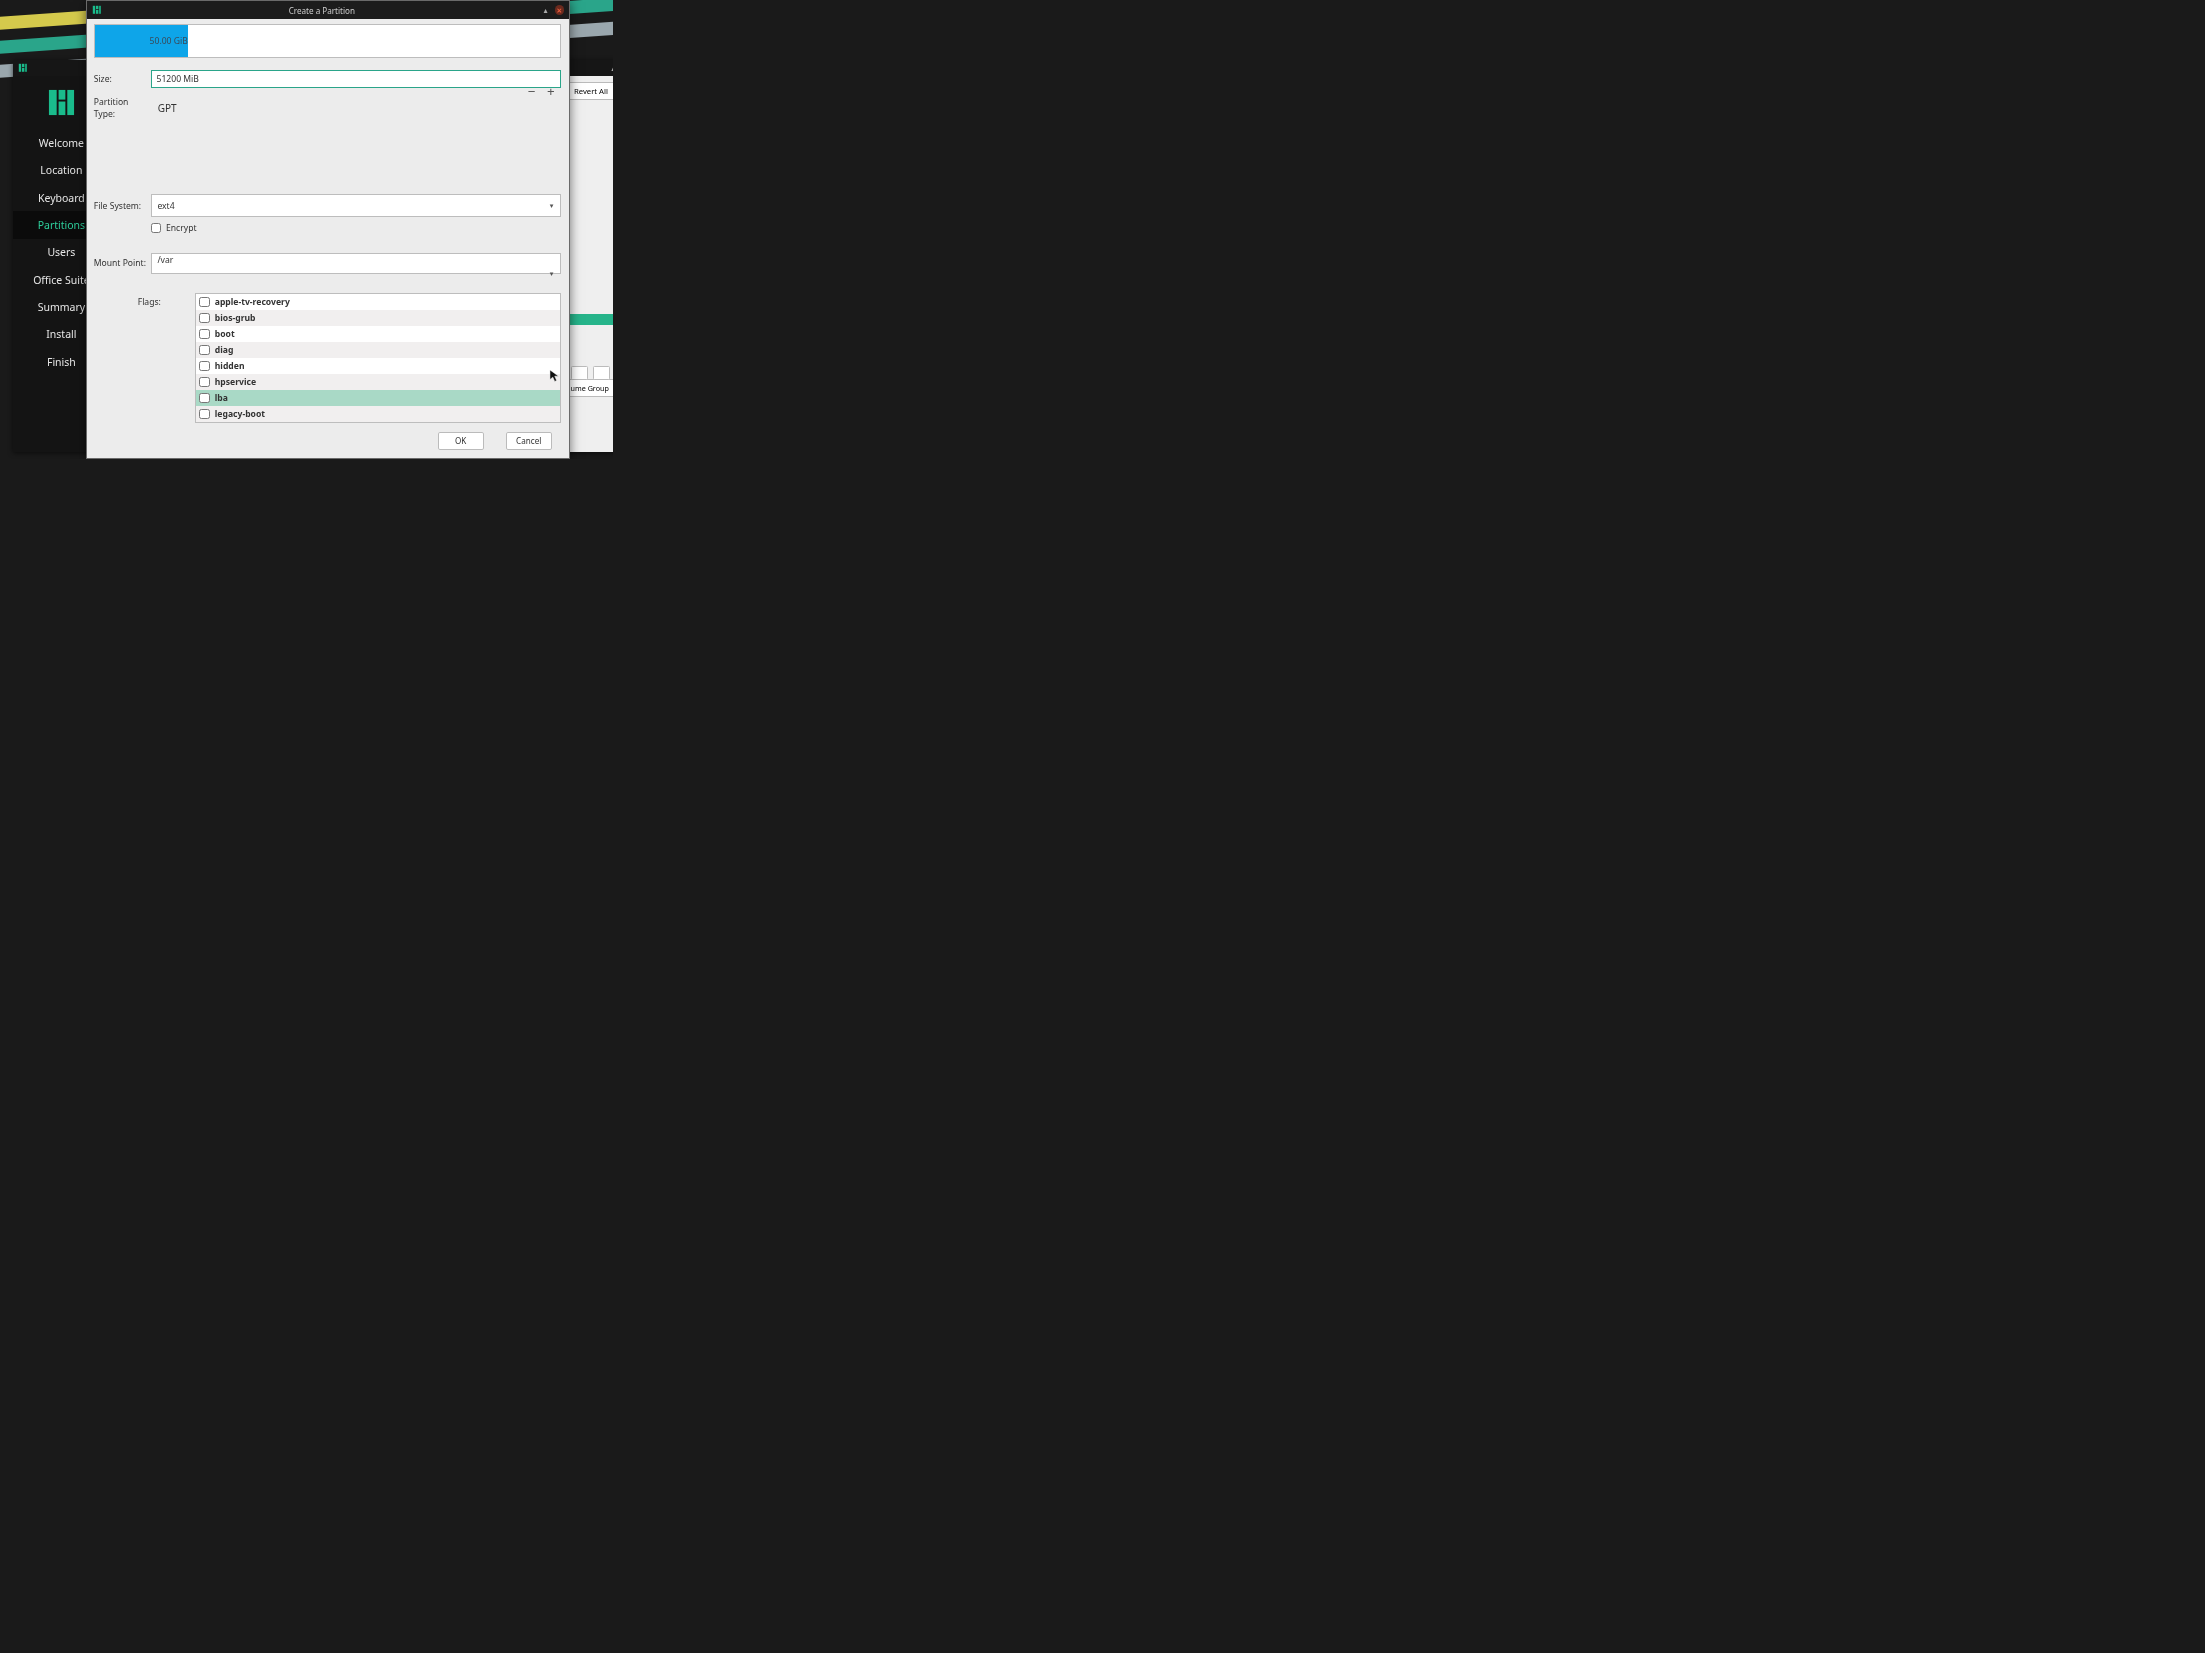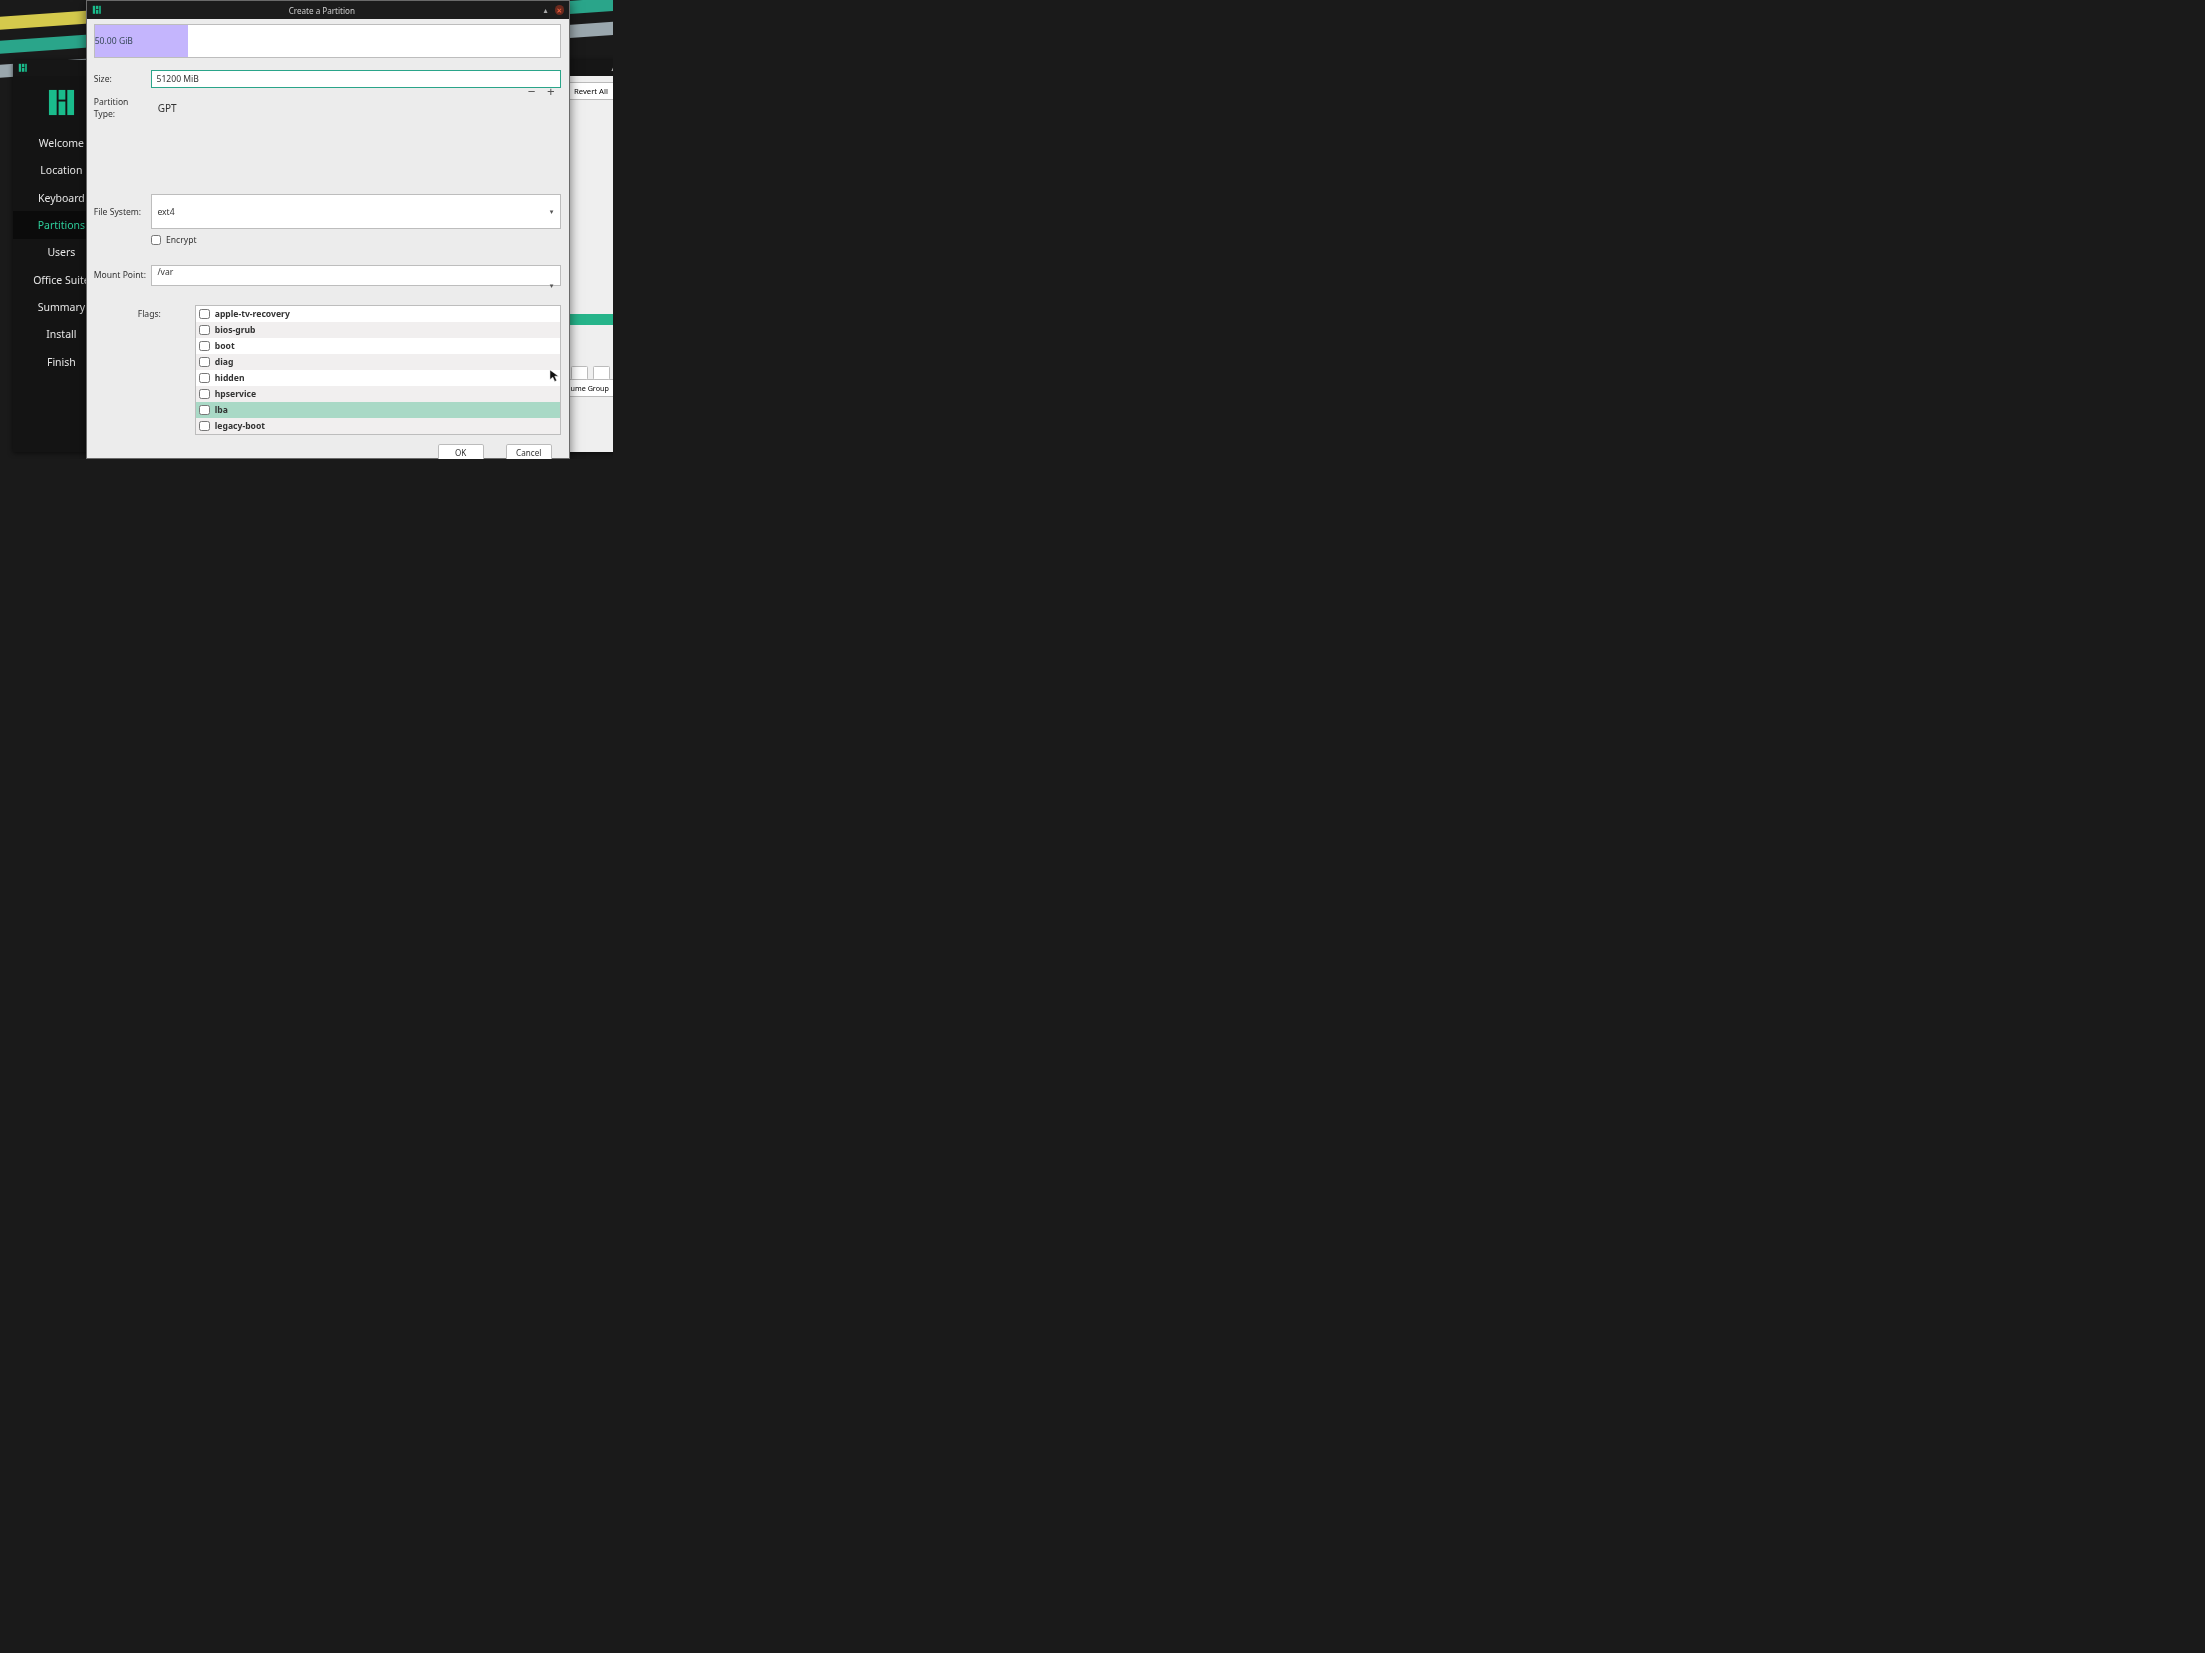--- a/index.html
+++ b/index.html
@@ -36,30 +36,30 @@
   .dialog { position: absolute; left: 86px; top: 0; width: 484px; height: 459px; background:#ececec; box-shadow: 0 1.9px 10.5px rgba(0,0,0,.55); border:0.5px solid #6a6a6a; }
   .titlebar { height:18px; background:#1c1c1c; color:#ddd; display:flex; align-items:center; padding:0 4.8px; font-size:7.7px; }
   .titlebar .title { flex:1; text-align:center; font-size:8.1px; color:#ccc; }
   .title-ic { width:9.6px; height:9.6px; }
   .title-ctrls { display:flex; gap:5.7px; align-items:center; }
   .ctrl-up { color:#aaa; font-size:6.7px; }
   .ctrl-close { width:9.6px; height:9.6px; border-radius:50%; background:#6b2a1e; color:#e85c3d; display:flex; align-items:center; justify-content:center; font-size:6.7px; font-weight:700; }
 
   .dlg-body { padding: 4.8px 7.7px 0 6.7px; }
   .disk-bar { height:34px; border:0.5px solid #bdbdbd; background:#fff; margin-bottom:6.7px; position:relative; }
-  .disk-seg { position:absolute; left:0; top:0; bottom:0; background:#c4b5fd; display:flex; align-items:center; justify-content:flex-start; color:#394a5a; font-size:8.6px; }
+  .disk-seg { position:absolute; left:0; top:0; bottom:0; background:#0ea5e9; display:flex; align-items:center; justify-content:flex-end; color:#394a5a; font-size:8.6px; }
   .form-row { display:flex; align-items:center; margin-bottom:4.8px;margin-top:12px; }
   .form-row > label { width:57px; font-size:8.6px; color:#333; }
   .size-wrap { flex:1; position:relative; }
   .size-input { width:100%; height:18px; border:0.5px solid #2aa58a; padding:1.9px 34px 1.9px 4.8px; font-size:8.6px; color:#333; background:#fff; outline:none; }
   .spin { position:absolute; right:0; bottom:-8.6px; display:flex; gap:11.5px; padding:0 6.7px; }
   .spin span { font-size:13.4px; color:#555; cursor:pointer; user-select:none; line-height:9.6px; }
   .ptype-val { font-size:10px; color:#333; margin-left:7px; }
   .gap { height:57px; }
-  .select { flex:1; height:35px; border:0.5px solid #bdbdbd; background:#fff; display:flex; align-items:center; padding:0 5.7px; font-size:8.6px; color:#333; position:relative; cursor:pointer; }
+  .select { flex:1; height:23px; border:0.5px solid #bdbdbd; background:#fff; display:flex; align-items:center; padding:0 5.7px; font-size:8.6px; color:#333; position:relative; cursor:pointer; }
   .select .arrow { position:absolute; right:5.7px; color:#555; font-size:6.2px; }
   .chk-row { margin-left:57px; display:flex; align-items:center; gap:4.8px; margin-top:3px; margin-bottom:19px; }
   .chk { width:10.5px; height:10.5px; border:0.7px solid #777; border-radius:2.4px; background:#fff; }
   .chk-label { font-size:8.6px; color:#333; }
   .mount-sel { flex:1; height:21px; border:0.5px solid #bdbdbd; background:#fff; display:flex; padding:0 5.7px; font-size:8.6px; color:#333; position:relative; cursor:pointer; }
   .mount-sel .arrow { position:absolute; right:5.7px; bottom:-4.8px; color:#555; font-size:6.2px; }
   .flags-wrap { display:flex;margin-left:44px; }
   .flags-label { width:57px; font-size:8.6px; color:#333; padding-top:2.9px; }
   .flags-list { flex:1; border:0.5px solid #bdbdbd; background:#fff; }
   .flag-item { display:flex; align-items:center; gap:4.8px; height:16px; padding:0 3.8px; font-size:8.6px; color:#333;font-weight:bold; }

